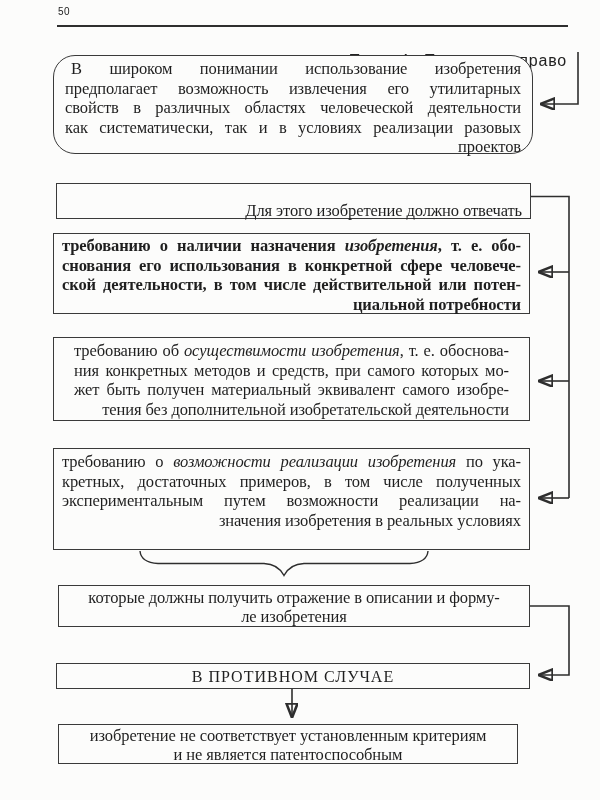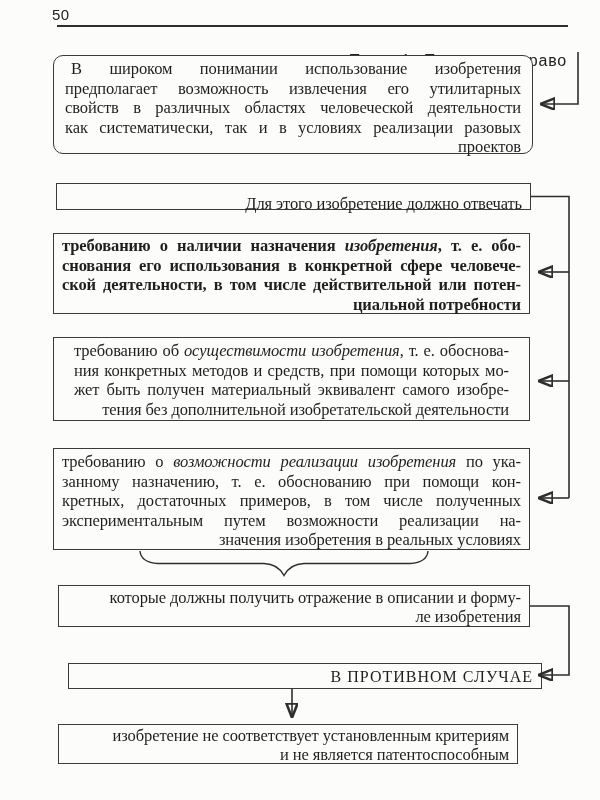--- a/index.html
+++ b/index.html
@@ -6,23 +6,23 @@
   .page{
     position:relative;
     width:600px;height:800px;
     background:#fcfcfb;
     color:#1f1f1f;
     font-family:"Liberation Serif", serif;
     overflow:hidden;
   }
   
   .hdr-num{
-    position:absolute;left:52px;top:6px;
+    position:absolute;left:58px;top:6px;
     font-family:"Liberation Sans", sans-serif;
-    font-size:15px;letter-spacing:.5px;color:#222;
+    font-size:10px;letter-spacing:.5px;color:#222;
   }
   .hdr-title{
     position:absolute;right:33px;top:16px;
     font-family:"Liberation Sans", sans-serif;
     font-size:16px;letter-spacing:.8px;word-spacing:4px;color:#222;margin-top:36px;
   }
   .hdr-rule{
     position:absolute;left:57px;top:25px;width:511px;height:2px;
     background:#2e2e2e;
   }
@@ -30,29 +30,29 @@
   .fbox{
     position:absolute;box-sizing:border-box;
     border:1.6px solid #3a3a3a;
     background:#fcfcfb;
     font-size:16.5px;line-height:19.5px;
     letter-spacing:-0.1px;
   }
   .fbox .line{white-space:nowrap;overflow:hidden;}
   .fbox .just{text-align:justify;text-align-last:justify;}
   .fbox .lft{text-align:right;}
-  .fbox .ctr{text-align:right;}
-  .box1{left:53px;top:55px;width:480px;height:99px;border-radius:10px;padding:3px 11px;}
+  .fbox .ctr{text-align:center;}
+  .box1{left:53px;top:55px;width:480px;height:99px;border-radius:22px;padding:3px 11px;}
   .box1 .line:first-child{text-indent:6px;}
-  .box2{left:56px;top:183px;width:475px;height:27px;padding:10px 8px;}
+  .box2{left:56px;top:183px;width:475px;height:27px;padding:17px 8px;}
   .box3{left:53px;top:233px;width:477px;height:81px;padding:2px 8px;font-weight:bold;}
   .box4{left:53px;top:337px;width:477px;height:84px;padding:3px 20px;}
   .box5{left:53px;top:448px;width:477px;height:102px;padding:3px 8px;}
   .box6{left:58px;top:585px;width:472px;height:42px;padding:2px 8px;line-height:19px;}
-  .box7{left:68px;top:663px;width:474px;height:26px;padding:3px 8px;letter-spacing:1px;font-size:16px;}
+  .box7{left:56px;top:663px;width:474px;height:26px;padding:3px 8px;letter-spacing:1px;font-size:16px;}
   .box8{left:58px;top:724px;width:460px;height:40px;padding:2px 8px;line-height:18.5px;}
   
   .wires{position:absolute;left:0;top:0;pointer-events:none;}
   .wires path,.wires polyline{fill:none;stroke:#2e2e2e;stroke-width:1.6;}
   .wires .brace{stroke-width:1.4;}
 </style>
 </head>
 <body>
 
 <div class="page">
@@ -72,27 +72,26 @@
       <div class="line lft"><span>Для этого изобретение должно отвечать</span></div>
     </div>
   <div class="fbox box3">
       <div class="line just"><span>требованию о наличии назначения </span><i>изобретения</i><span>, т. е. обо-</span></div>
       <div class="line just"><span>снования его использования в конкретной сфере человече-</span></div>
       <div class="line just"><span>ской деятельности, в том числе действительной или потен-</span></div>
       <div class="line lft"><span>циальной потребности</span></div>
     </div>
   <div class="fbox box4">
       <div class="line just"><span>требованию об </span><i>осуществимости изобретения</i><span>, т. е. обоснова-</span></div>
-      <div class="line just"><span>ния конкретных методов и средств, при помощи которых мо-</span></div>
+      <div class="line just"><span>ния конкретных методов и средств, при самого которых мо-</span></div>
       <div class="line just"><span>жет быть получен материальный эквивалент самого изобре-</span></div>
       <div class="line lft"><span>тения без дополнительной изобретательской деятельности</span></div>
     </div>
   <div class="fbox box5">
       <div class="line just"><span>требованию о </span><i>возможности реализации изобретения</i><span> по ука-</span></div>
-      <div class="line just"><span>занному назначению, т. е. обоснованию при помощи кон-</span></div>
       <div class="line just"><span>кретных, достаточных примеров, в том числе полученных</span></div>
       <div class="line just"><span>экспериментальным путем возможности реализации на-</span></div>
       <div class="line lft"><span>значения изобретения в реальных условиях</span></div>
     </div>
   <div class="fbox box6">
       <div class="line ctr"><span>которые должны получить отражение в описании и форму-</span></div>
       <div class="line ctr"><span>ле изобретения</span></div>
     </div>
   <div class="fbox box7">
       <div class="line ctr"><span>В ПРОТИВНОМ СЛУЧАЕ</span></div>

